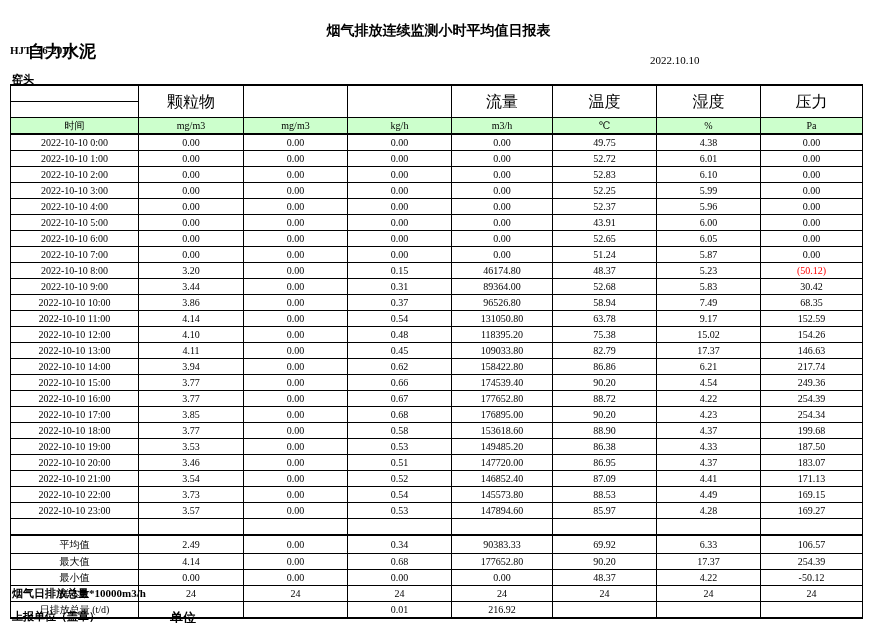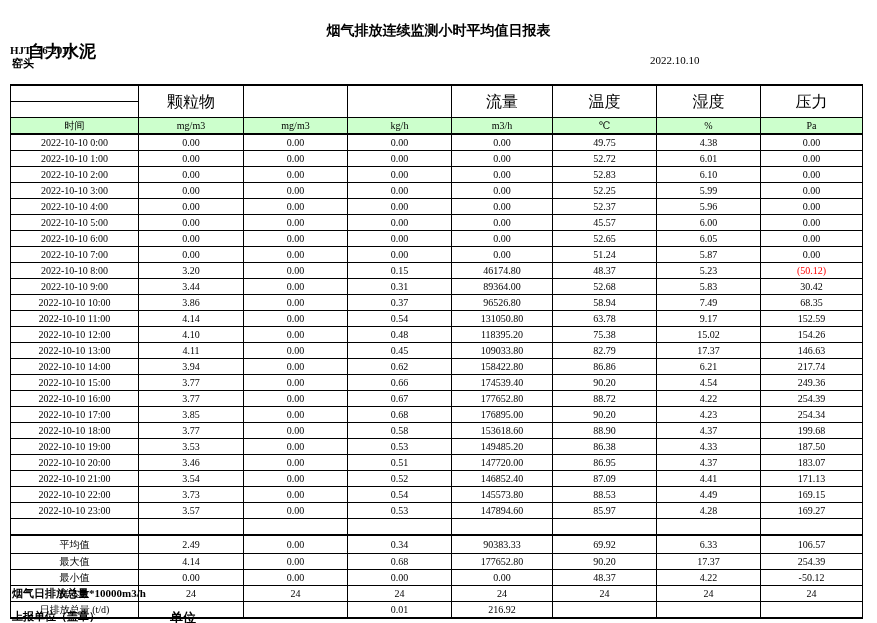--- a/index.html
+++ b/index.html
@@ -4,21 +4,21 @@
 <style>
   html,body { margin:0; padding:0; background:#fff; }
   .page {
     position:relative; width:877px; height:623px; background:#fff;
     font-family:"Liberation Serif","DejaVu Serif",serif; color:#000;
     overflow:hidden;
   }
   .doc-code { position:absolute; top:4px; left:10px; font-size:11px; font-weight:bold; white-space:pre;margin-top:40px; }
   .title { position:absolute; top:22px; left:0; width:877px; text-align:center; font-size:14px; font-weight:bold; }
   .company { position:absolute; top:40px; left:28px; font-size:17px; font-weight:bold; }
-  .station { position:absolute; top:56px; left:12px; font-size:11px; font-weight:bold;text-align:center; }
+  .station { position:absolute; top:72px; left:12px; font-size:11px; font-weight:bold;text-align:center; }
   .date { position:absolute; top:54px; left:650px; font-size:11px; }
 
   table.report {
     position:absolute; top:84px; left:10px; width:852px;
     border-collapse:collapse; table-layout:fixed; font-size:10px;
   }
   table.report td {
     border:1px solid #000; text-align:center; padding:0;
     height:15px; line-height:15px; overflow:hidden; white-space:nowrap;
   }
@@ -129,21 +129,21 @@
           <td>52.37</td>
           <td>5.96</td>
           <td>0.00</td>
         </tr>
         <tr class="data-row">
           <td class="time-cell">2022-10-10  5:00</td>
           <td>0.00</td>
           <td>0.00</td>
           <td>0.00</td>
           <td>0.00</td>
-          <td>45.57</td>
+          <td>43.91</td>
           <td>6.00</td>
           <td>0.00</td>
         </tr>
         <tr class="data-row">
           <td class="time-cell">2022-10-10  6:00</td>
           <td>0.00</td>
           <td>0.00</td>
           <td>0.00</td>
           <td>0.00</td>
           <td>52.65</td>

